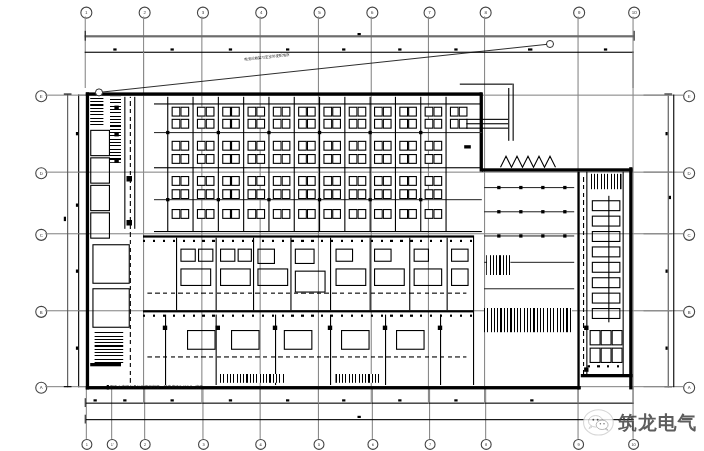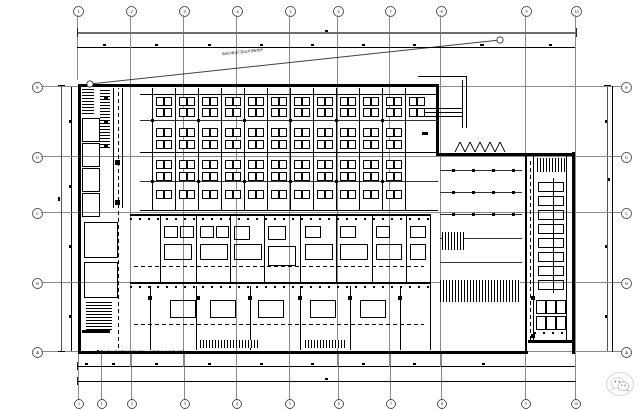--- a/index.html
+++ b/index.html
@@ -623,15 +623,16 @@
         <ellipse cx="7.5" cy="6" rx="6.5" ry="5.2" fill="#fff" stroke="#bdbdbd" stroke-width="0.8"></ellipse>
         <circle cx="5.4" cy="4.6" r="0.85" fill="#555"></circle>
         <circle cx="9.3" cy="4.6" r="0.85" fill="#555"></circle>
         <path d="M3 10.2 L1.4 12.6 L4.2 11.3 Z" fill="#fff" stroke="#bdbdbd" stroke-width="0.7"></path>
         <ellipse cx="13.4" cy="9.2" rx="5.4" ry="4.3" fill="#fff" stroke="#9e9e9e" stroke-width="0.8"></ellipse>
         <circle cx="11.8" cy="8.2" r="0.7" fill="#555"></circle>
         <circle cx="15.1" cy="8.2" r="0.7" fill="#555"></circle>
         <path d="M17.2 12.3 L18.8 14.2 L16.6 13.4 Z" fill="#fff" stroke="#9e9e9e" stroke-width="0.7"></path>
       </svg>
     </div>
+    <div id="wm-text">筑龙电气</div>
   </div>
 
 </div>
 
 </body></html>

